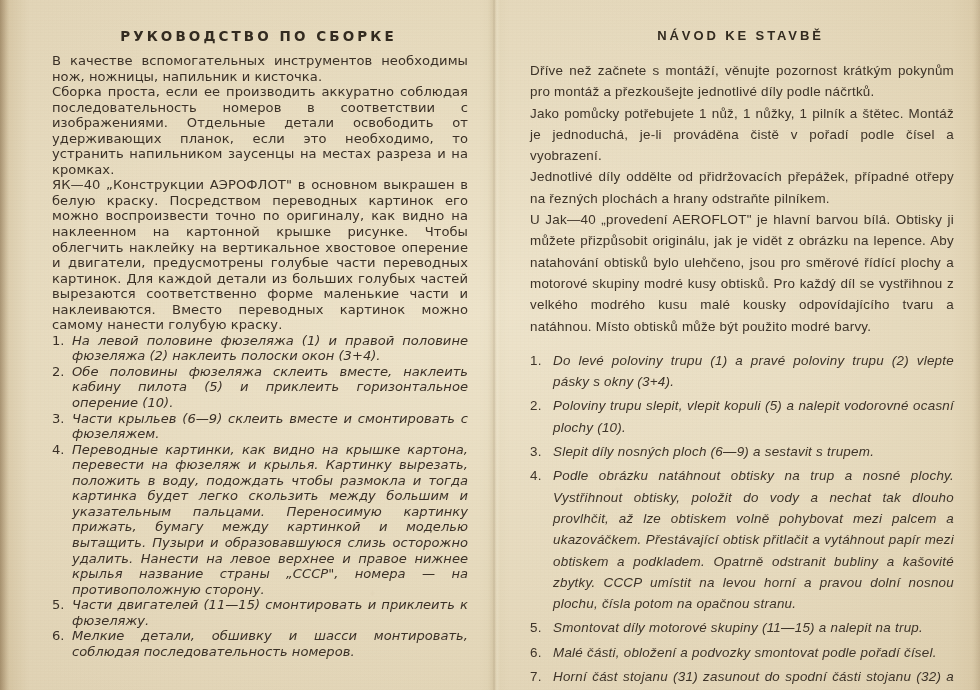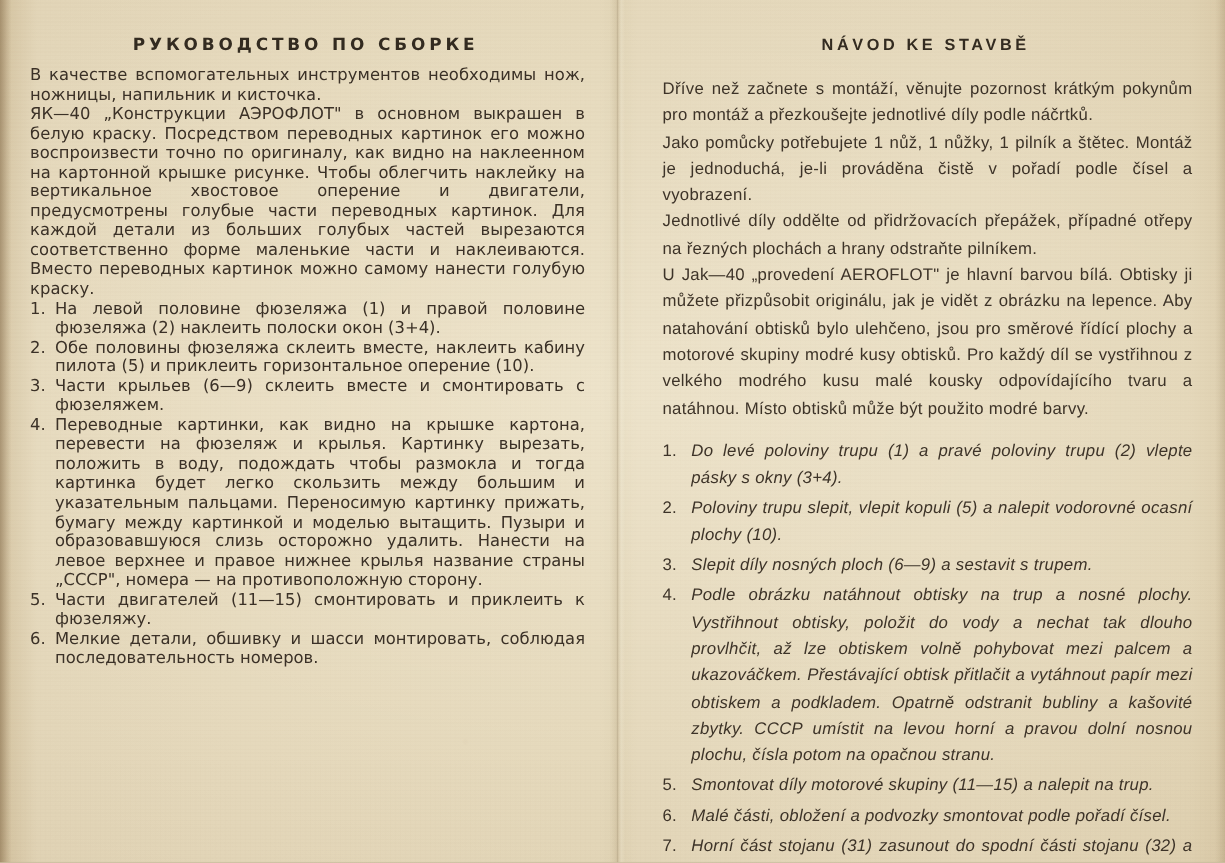--- a/index.html
+++ b/index.html
@@ -67,21 +67,21 @@
     position: relative;
     display: flex;
     height: 100%;
     z-index: 2;
   }
   .col {
     box-sizing: border-box;
     width: 490px;
     height: 100%;
   }
-  .col-ru { padding: 28px 22px 0 24px; }
+  .col-ru { padding: 28px 22px 0 52px; }
   .col-cs { padding: 28px 26px 12px 40px; }
 
   .heading {
     text-align: center;
     font-weight: bold;
     color: #332b20;
     margin: 0 0 9px 0;
   }
   .heading-ru {
     font-size: 13.5px;
@@ -122,21 +122,21 @@
     font-size: 13.1px;
     line-height: 15.55px;
     text-align: justify;
     font-family: "DejaVu Sans", sans-serif;
   }
   .body-ru ol li .num {
     position: absolute;
     left: 0;
     top: 0;
   }
-  .body-ru ol li .txt { display: block; }
+  .body-ru ol li .txt { display: block; font-style: italic; }
 
   
   .body-cs p {
     margin: 0;
     color: #3d3328;
     font-size: 13.4px;
     line-height: 21.3px;
     text-align: justify;
     text-justify: inter-word;
     letter-spacing: 0.25px;
@@ -178,20 +178,21 @@
   <div class="edge-right"></div>
   <div class="fold"></div>
 
   <div class="columns">
 
     <div class="col col-ru">
       <h1 class="heading heading-ru">РУКОВОДСТВО ПО СБОРКЕ</h1>
 
       <div class="body-ru">
         <p>В качестве вспомогательных инструментов необходимы нож, ножницы, напильник и кисточка.</p>
+        <p>Сборка проста, если ее производить аккуратно соблюдая последовательность номеров в соответствии с изображениями. Отдельные детали освободить от удерживающих планок, если это необходимо, то устранить напильником заусенцы на местах разреза и на кромках.</p>
         <p>ЯК—40 „Конструкции АЭРОФЛОТ" в основном выкрашен в белую краску. Посредством переводных картинок его можно воспроизвести точно по оригиналу, как видно на наклеенном на картонной крышке рисунке. Чтобы облегчить наклейку на вертикальное хвостовое оперение и двигатели, предусмотрены голубые части переводных картинок. Для каждой детали из больших голубых частей вырезаются соответственно форме маленькие части и наклеиваются. Вместо переводных картинок можно самому нанести голубую краску.</p>
 
         <ol>
           <li>
             <span class="num">1.</span>
             <span class="txt">На левой половине фюзеляжа (1) и правой половине фюзеляжа (2) наклеить полоски окон (3+4).</span>
           </li>
           <li>
             <span class="num">2.</span>
             <span class="txt">Обе половины фюзеляжа склеить вместе, наклеить кабину пилота (5) и приклеить горизонтальное оперение (10).</span>

